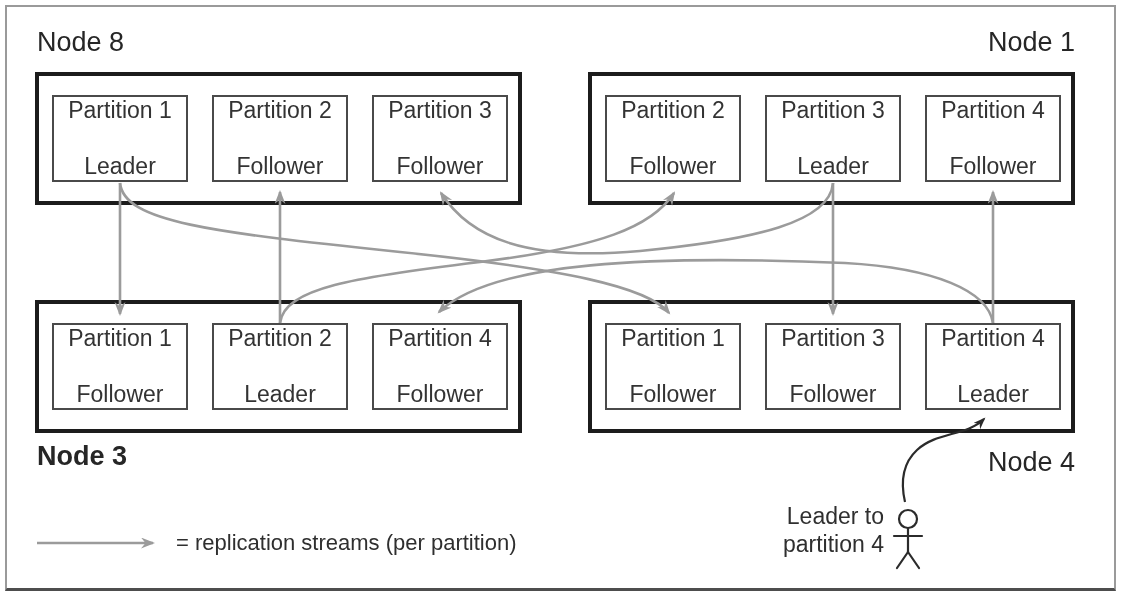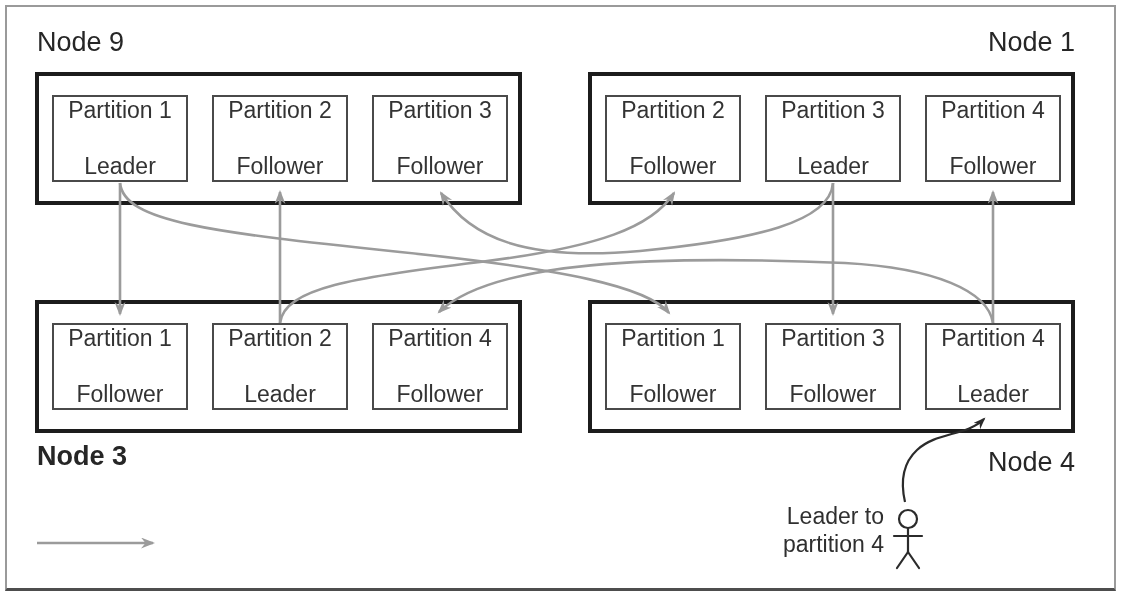--- a/index.html
+++ b/index.html
@@ -86,21 +86,21 @@
     line-height: 28px;
     color: #2f2f2f;
   }
 </style>
 </head>
 <body>
 
 <div id="stage">
   <div class="outer-frame"></div>
 
-  <div class="node-label nlabel-1">Node 9</div>
+  <div class="node-label nlabel-1">Node 8</div>
   <div class="node-label nlabel-2">Node 1</div>
   <div class="node-label nlabel-3">Node 3</div>
   <div class="node-label nlabel-4">Node 4</div>
 
   <div class="node-box nbox-1">
     <div class="partition p-slot-0">
       <span>Partition 1</span>
       <span>Leader</span>
     </div>
     <div class="partition p-slot-1">
@@ -184,18 +184,19 @@
 
     <g fill="none" stroke-width="2.2" stroke-linecap="round" stroke="#2b2b2b">
       <circle cx="908" cy="519" r="9"></circle>
       <path d="M 908 528 L 908 552"></path>
       <path d="M 894 536 L 922 536"></path>
       <path d="M 908 552 L 897 568"></path>
       <path d="M 908 552 L 919 568"></path>
     </g>
   </svg>
 
+  <div class="legend-text">= replication streams (per partition)</div>
 
   <div class="write-note">
     <div>Leader to</div>
     <div>partition 4</div>
   </div>
 </div>
 
 </body></html>

